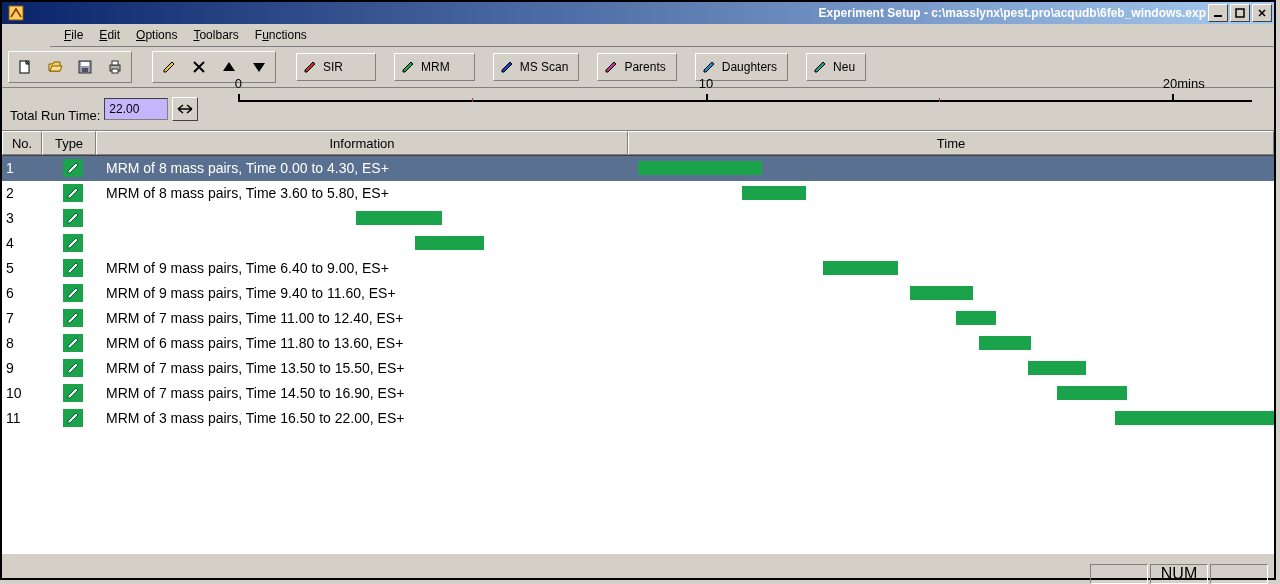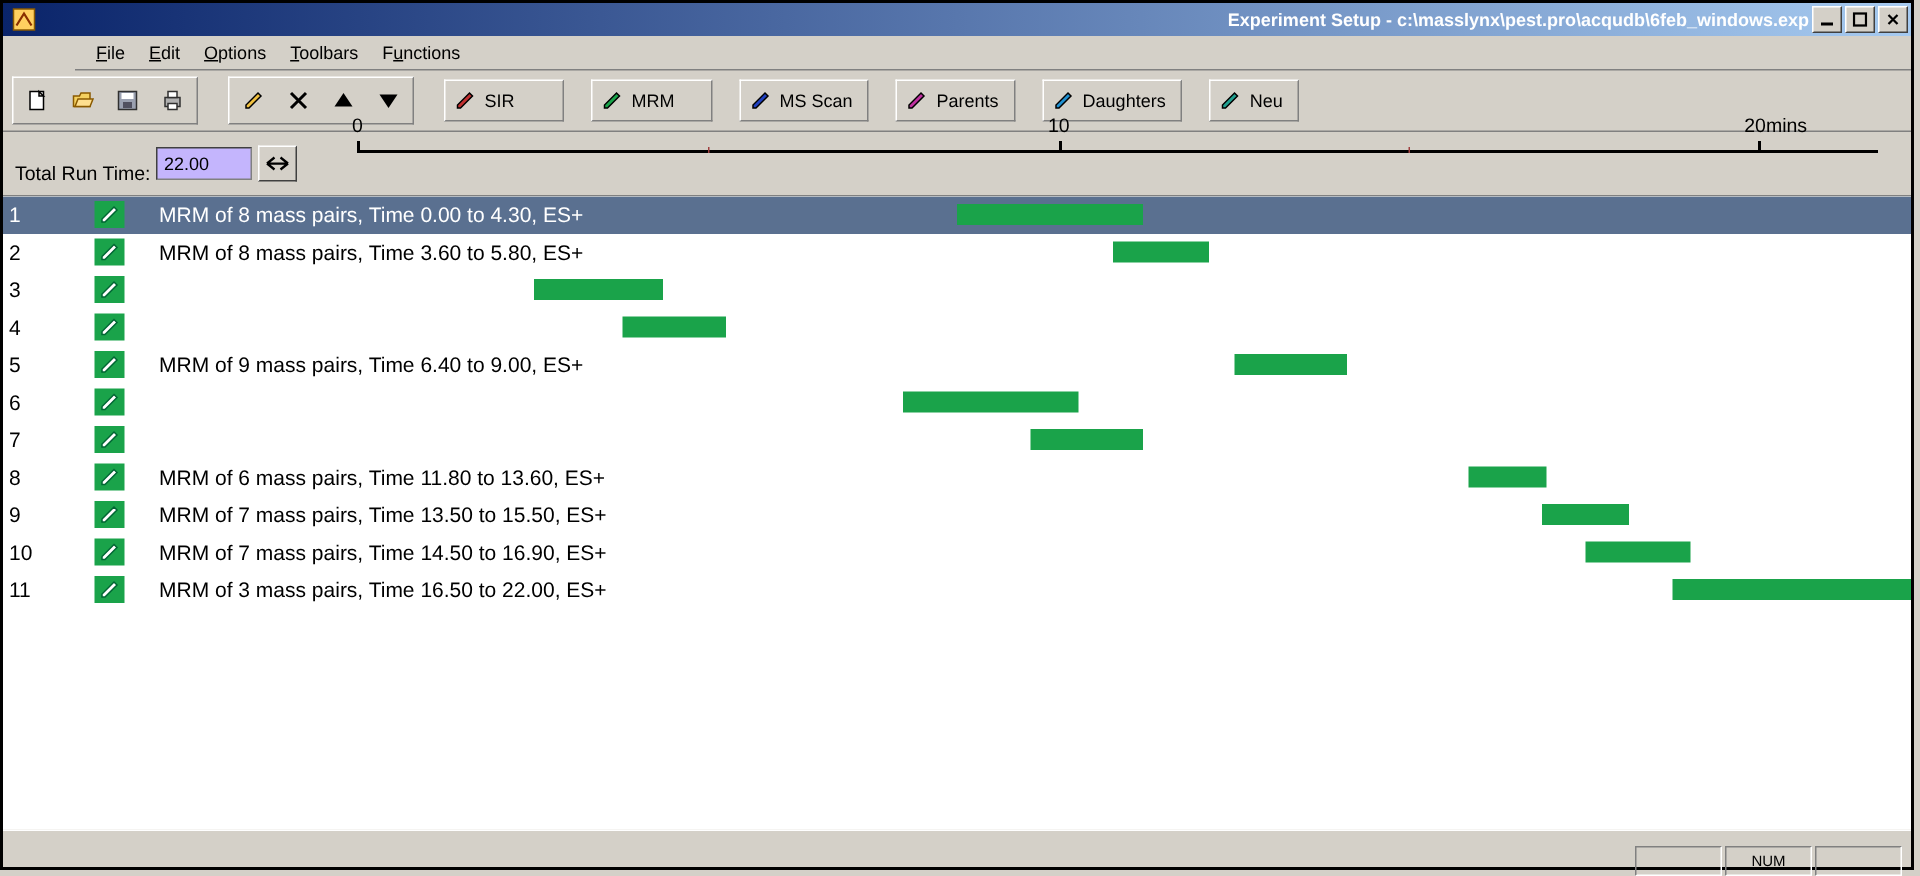--- a/index.html
+++ b/index.html
@@ -241,21 +241,21 @@
     gap: 2px;
   }
   .status-panel {
     border: 1px solid #808080;
     border-top-color: #808080;
     border-left-color: #808080;
     border-right-color: #fff;
     border-bottom-color: #fff;
     height: 18px;
     padding: 0 8px;
-    font-size: 10px;
+    font-size: 16px;
     display: flex; align-items: center;
     min-width: 40px;
     justify-content: center;
     margin-top: 16px;
   }
   
   svg { display: block; }
 </style>
 </head>
 <body>
@@ -429,20 +429,26 @@
       <div class="ruler-label" style="left:0%">0</div>
       <div class="ruler-tick minor" style="left:22.7%"></div>
       <div class="ruler-tick" style="left:45.5%"></div>
       <div class="ruler-label" style="left:45.5%">10</div>
       <div class="ruler-tick minor" style="left:68.2%"></div>
       <div class="ruler-tick" style="left:90.9%"></div>
       <div class="ruler-label" style="left:92%">20mins</div>
     </div>
   </div>
 
+  <div class="grid-header">
+    <div class="hcell col-no">No.</div>
+    <div class="hcell col-type">Type</div>
+    <div class="hcell col-info">Information</div>
+    <div class="hcell col-time">Time</div>
+  </div>
 
   <div class="grid-body" id="grid-body">
       <div class="row selected">
         <div class="c-no">1</div>
         <div class="c-type">
           <span class="type-icon">
             <svg width="14" height="14">
               <path d="M2 12 L4 12 L12 4 L10 2 L2 10 Z" fill="#fff" stroke="#063"></path>
             </svg>
           </span>
@@ -508,33 +514,35 @@
       </div>
       <div class="row">
         <div class="c-no">6</div>
         <div class="c-type">
           <span class="type-icon">
             <svg width="14" height="14">
               <path d="M2 12 L4 12 L12 4 L10 2 L2 10 Z" fill="#fff" stroke="#063"></path>
             </svg>
           </span>
         </div>
+        <div class="c-info">MRM of 9 mass pairs, Time 9.40 to 11.60, ES+</div>
         <div class="c-time">
           <div class="bar" style="left: 42.7273%; width: 10%;"></div>
         </div>
       </div>
       <div class="row">
         <div class="c-no">7</div>
         <div class="c-type">
           <span class="type-icon">
             <svg width="14" height="14">
               <path d="M2 12 L4 12 L12 4 L10 2 L2 10 Z" fill="#fff" stroke="#063"></path>
             </svg>
           </span>
         </div>
+        <div class="c-info">MRM of 7 mass pairs, Time 11.00 to 12.40, ES+</div>
         <div class="c-time">
           <div class="bar" style="left: 50%; width: 6.36364%;"></div>
         </div>
       </div>
       <div class="row">
         <div class="c-no">8</div>
         <div class="c-type">
           <span class="type-icon">
             <svg width="14" height="14">
               <path d="M2 12 L4 12 L12 4 L10 2 L2 10 Z" fill="#fff" stroke="#063"></path>

